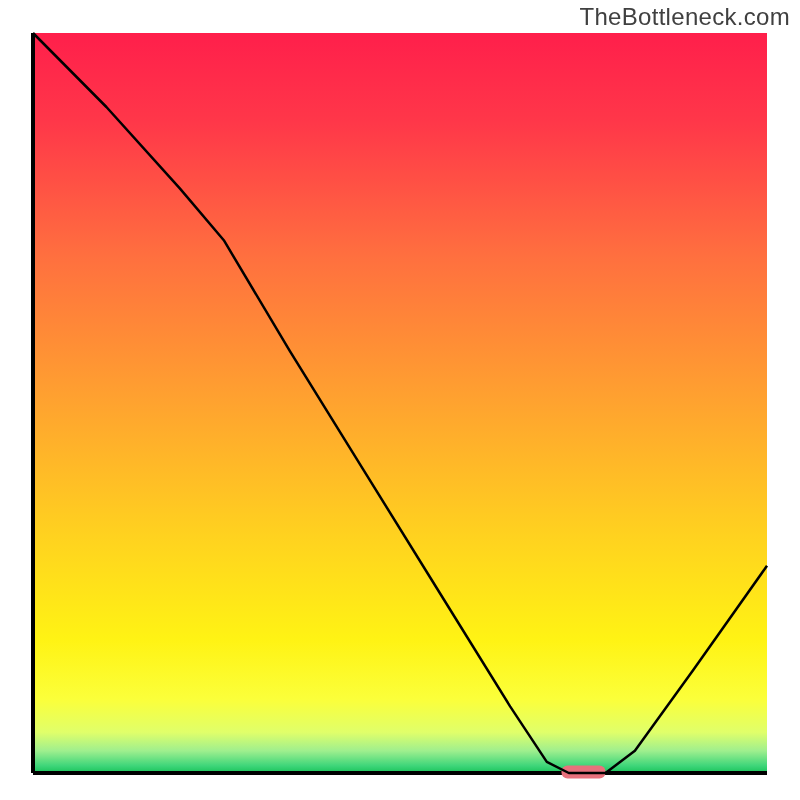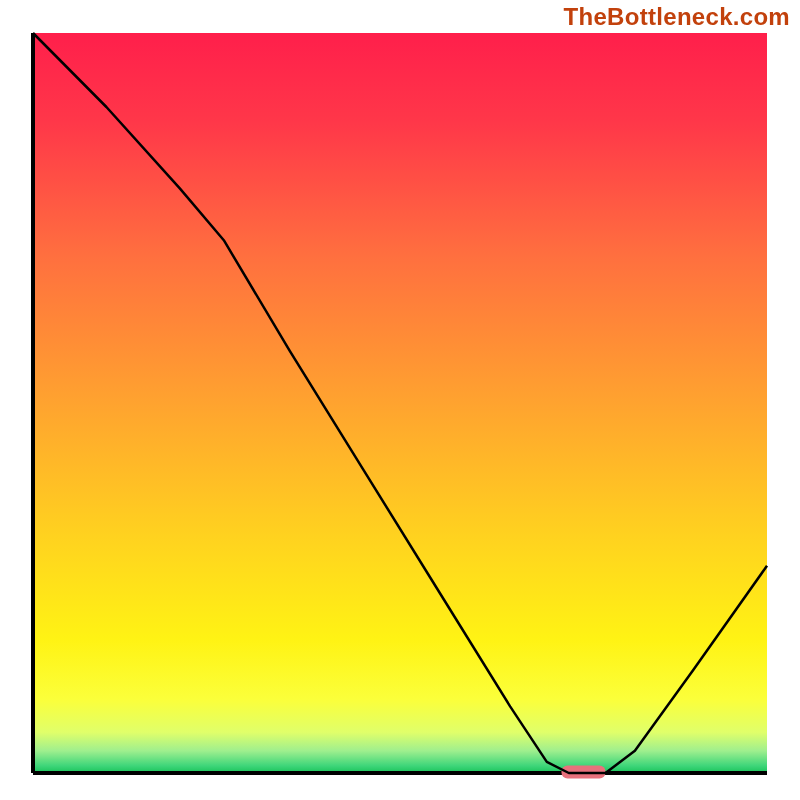--- a/index.html
+++ b/index.html
@@ -12,23 +12,23 @@
   }
   .container {
     position: relative;
     width: 800px;
     height: 800px;
   }
   .watermark {
     position: absolute;
     top: 3px;
     right: 10px;
-    color: #c2410c;
+    color: #404040;
     font-size: 24px;
-    font-weight: 700;
+    font-weight: 400;
     letter-spacing: 0.3px;
   }
   svg {
     display: block;
   }
 </style>
 </head>
 <body>
 
 <div class="container">

